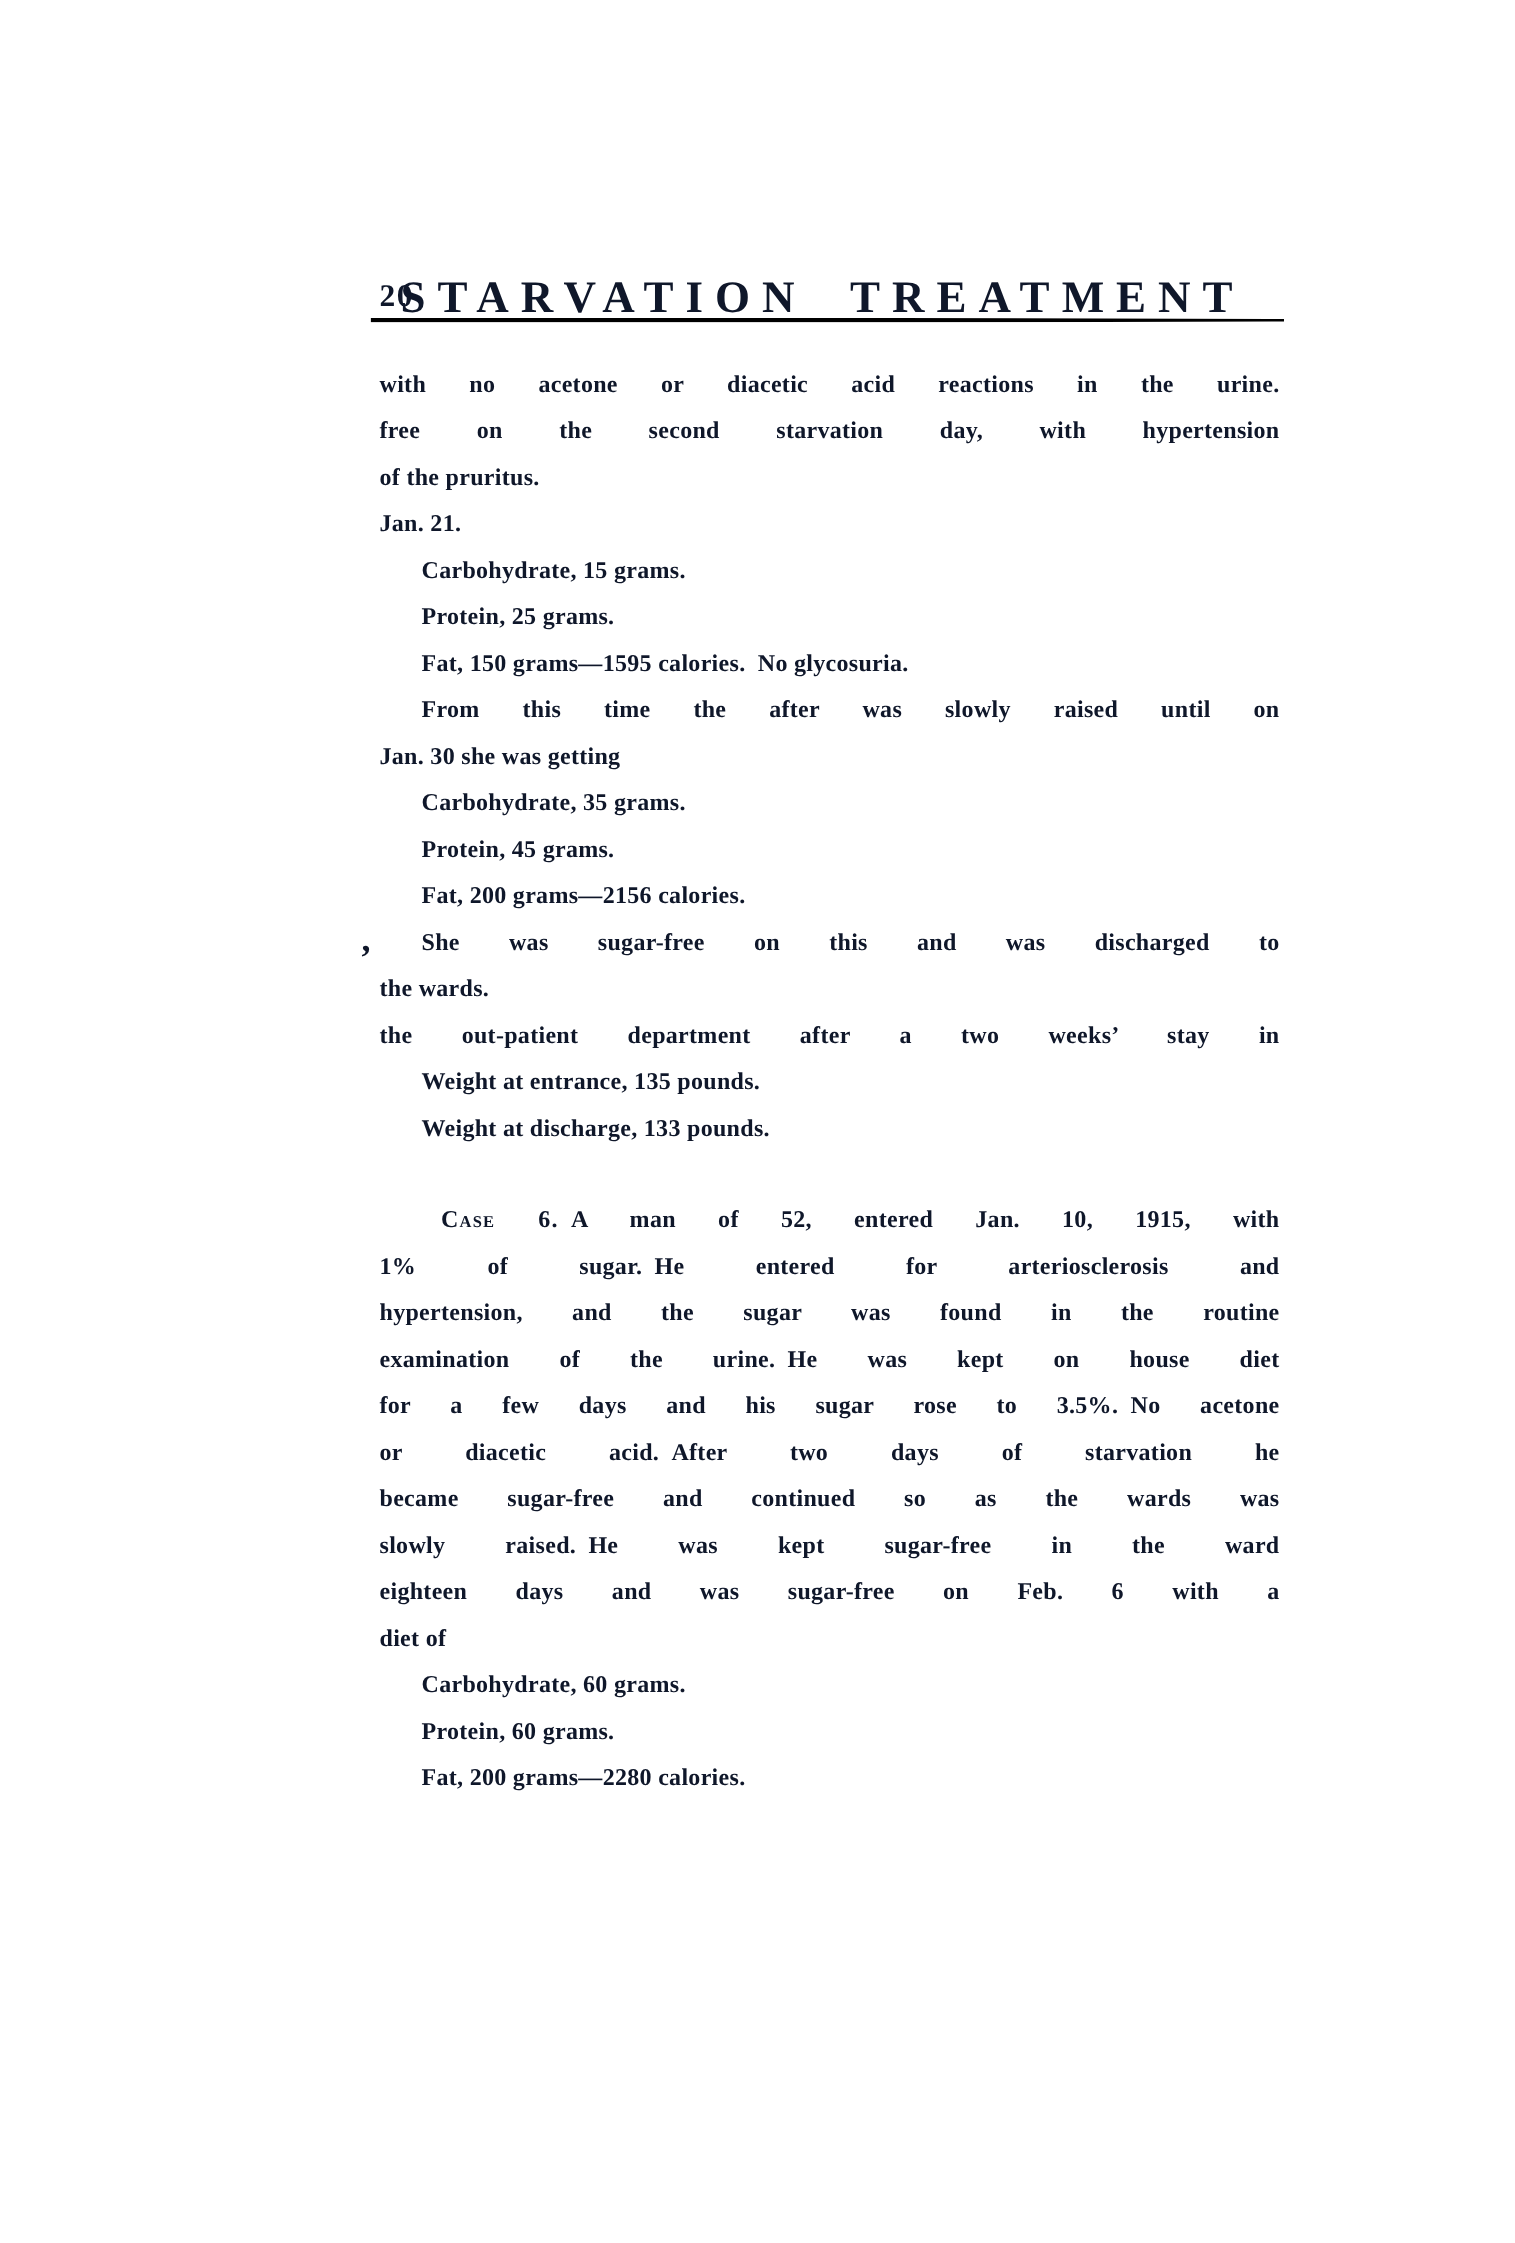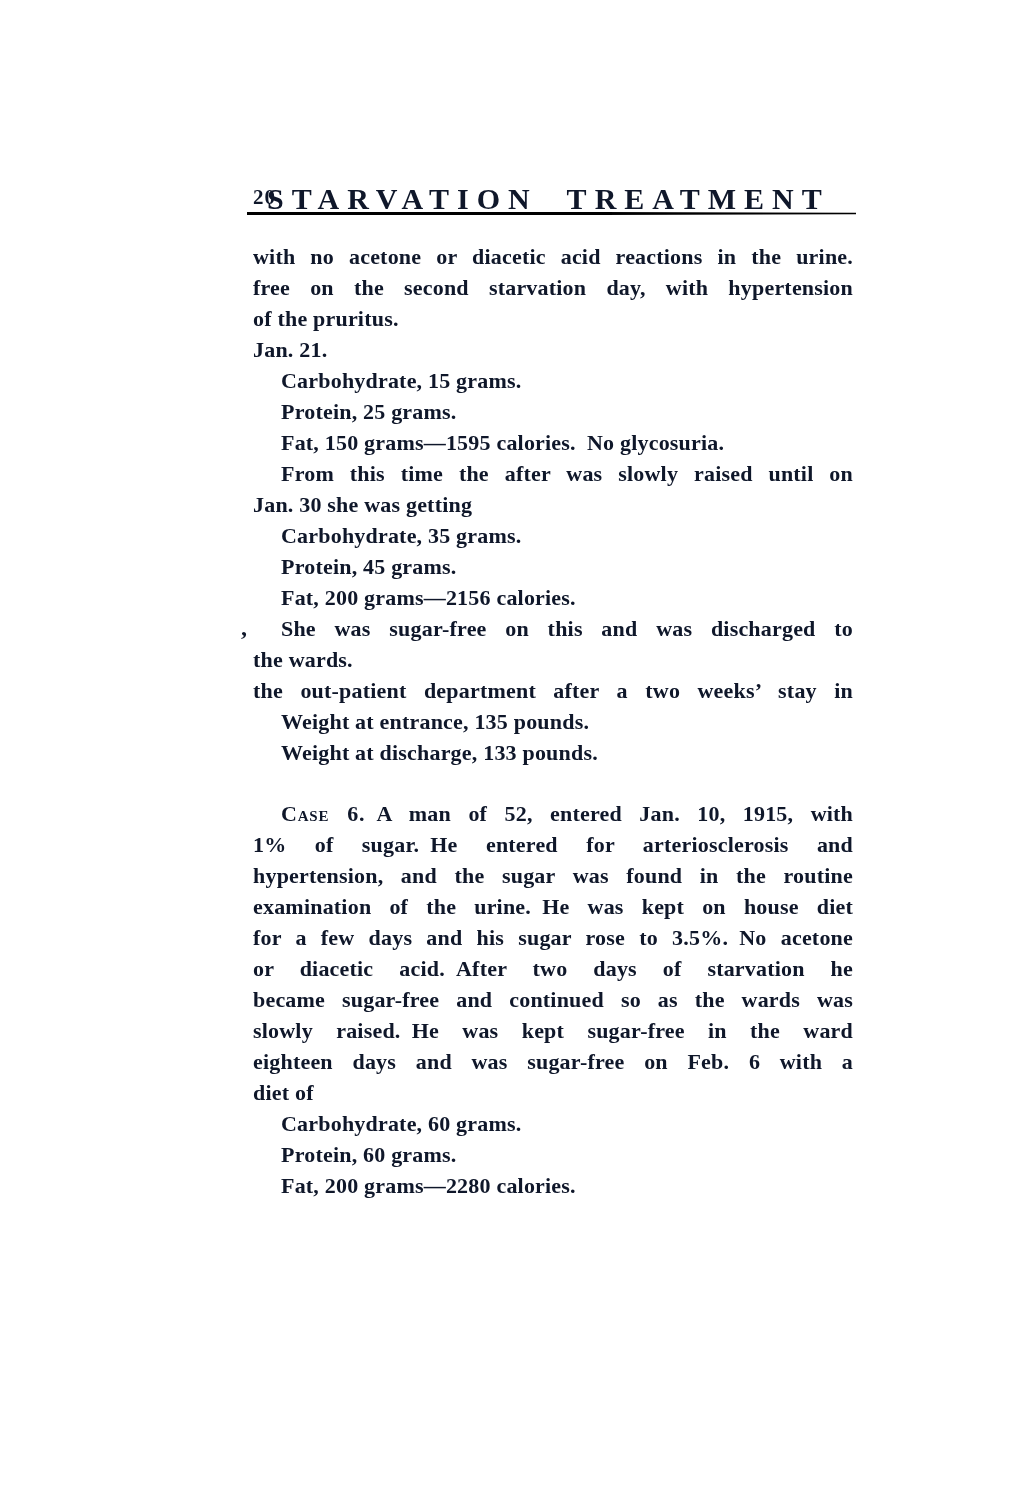--- a/index.html
+++ b/index.html
@@ -37,30 +37,30 @@
     position: absolute;
     left: 247px; top: 212px;
     width: 609px; height: 3px;
     background: #000;
     clip-path: polygon(0 0, 58% 0, 100% 22%, 100% 78%, 58% 100%, 0 100%);
   }
   
   .bodytext {
     position: absolute;
     left: 253px; top: 241px; width: 600px;
-    font-size: 22px;
+    font-size: 16px;
     font-weight: bold;
     line-height: 31px;
     letter-spacing: 0.2px;
   }
   .line { height: 31px; }
   .j { text-align: justify; text-align-last: justify; }
   .i { padding-left: 28px; }
   .gap { height: 30px; }
-  .sc { font-variant: small-caps; letter-spacing: 0.8px; }
+  .sc { font-variant: small-caps; letter-spacing: 0.8px; margin-left: 13px; }
   
   .margin-mark {
     position: absolute;
     left: 241px; top: 612px;
     font-size: 24px; font-weight: bold;
     line-height: 31px;
   }
 </style>
 </head>
 <body>

